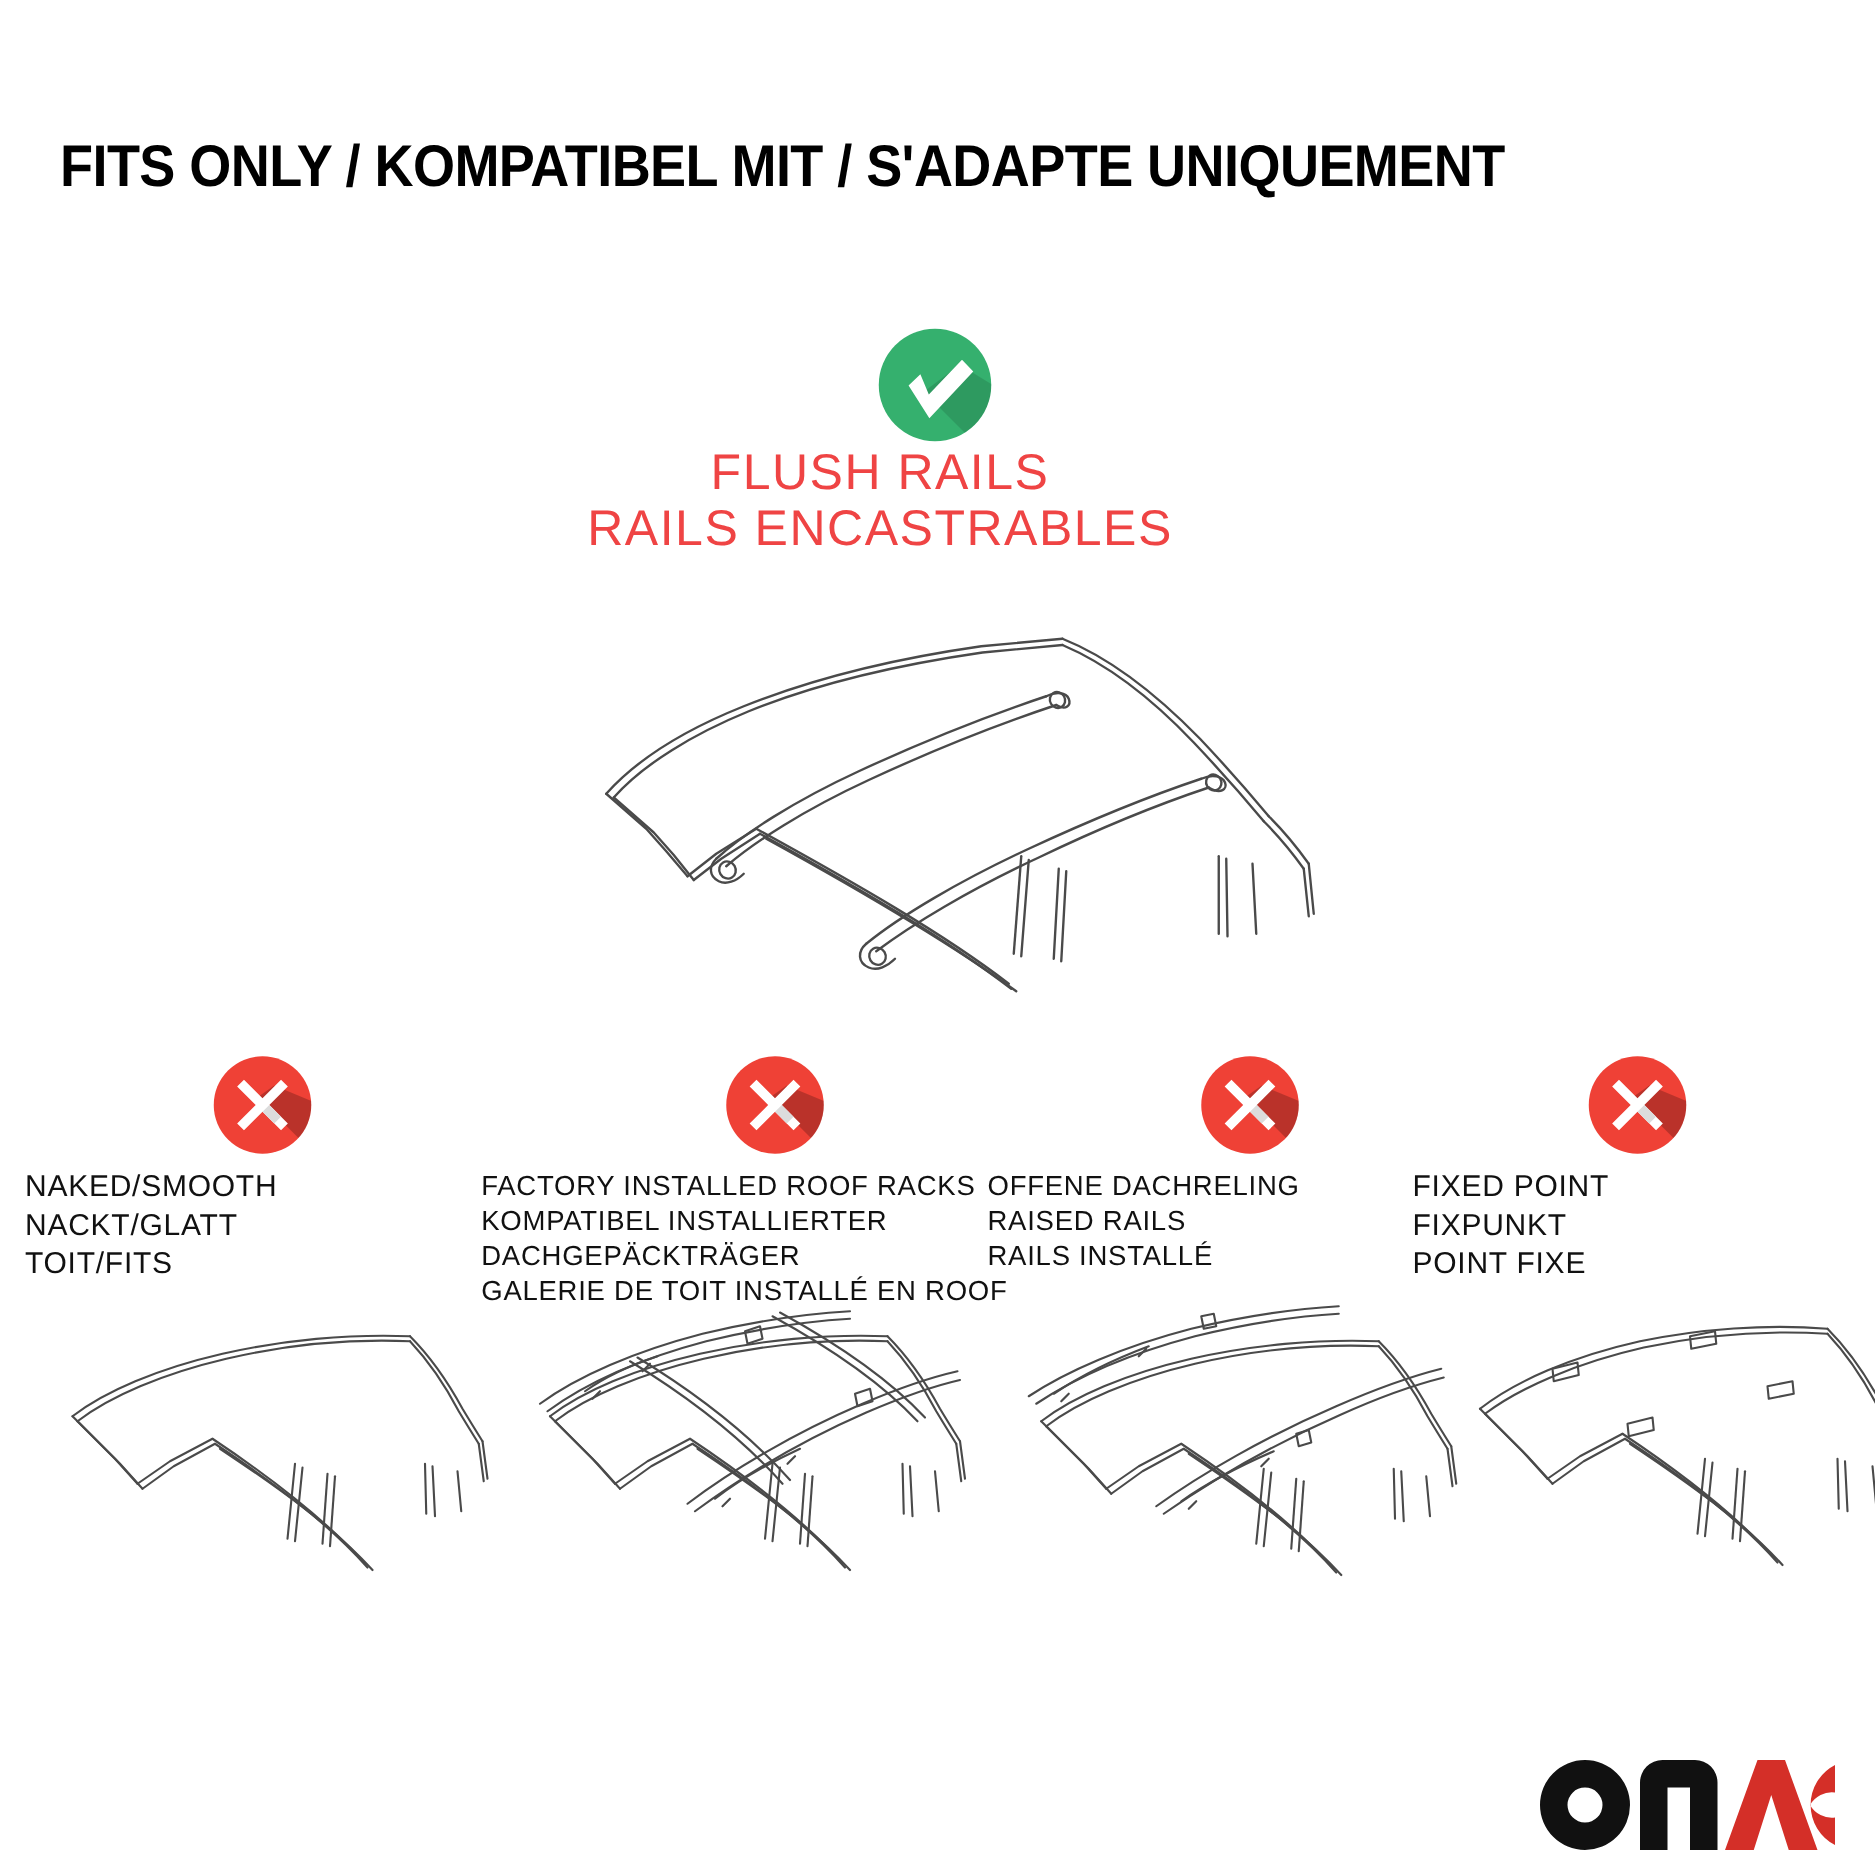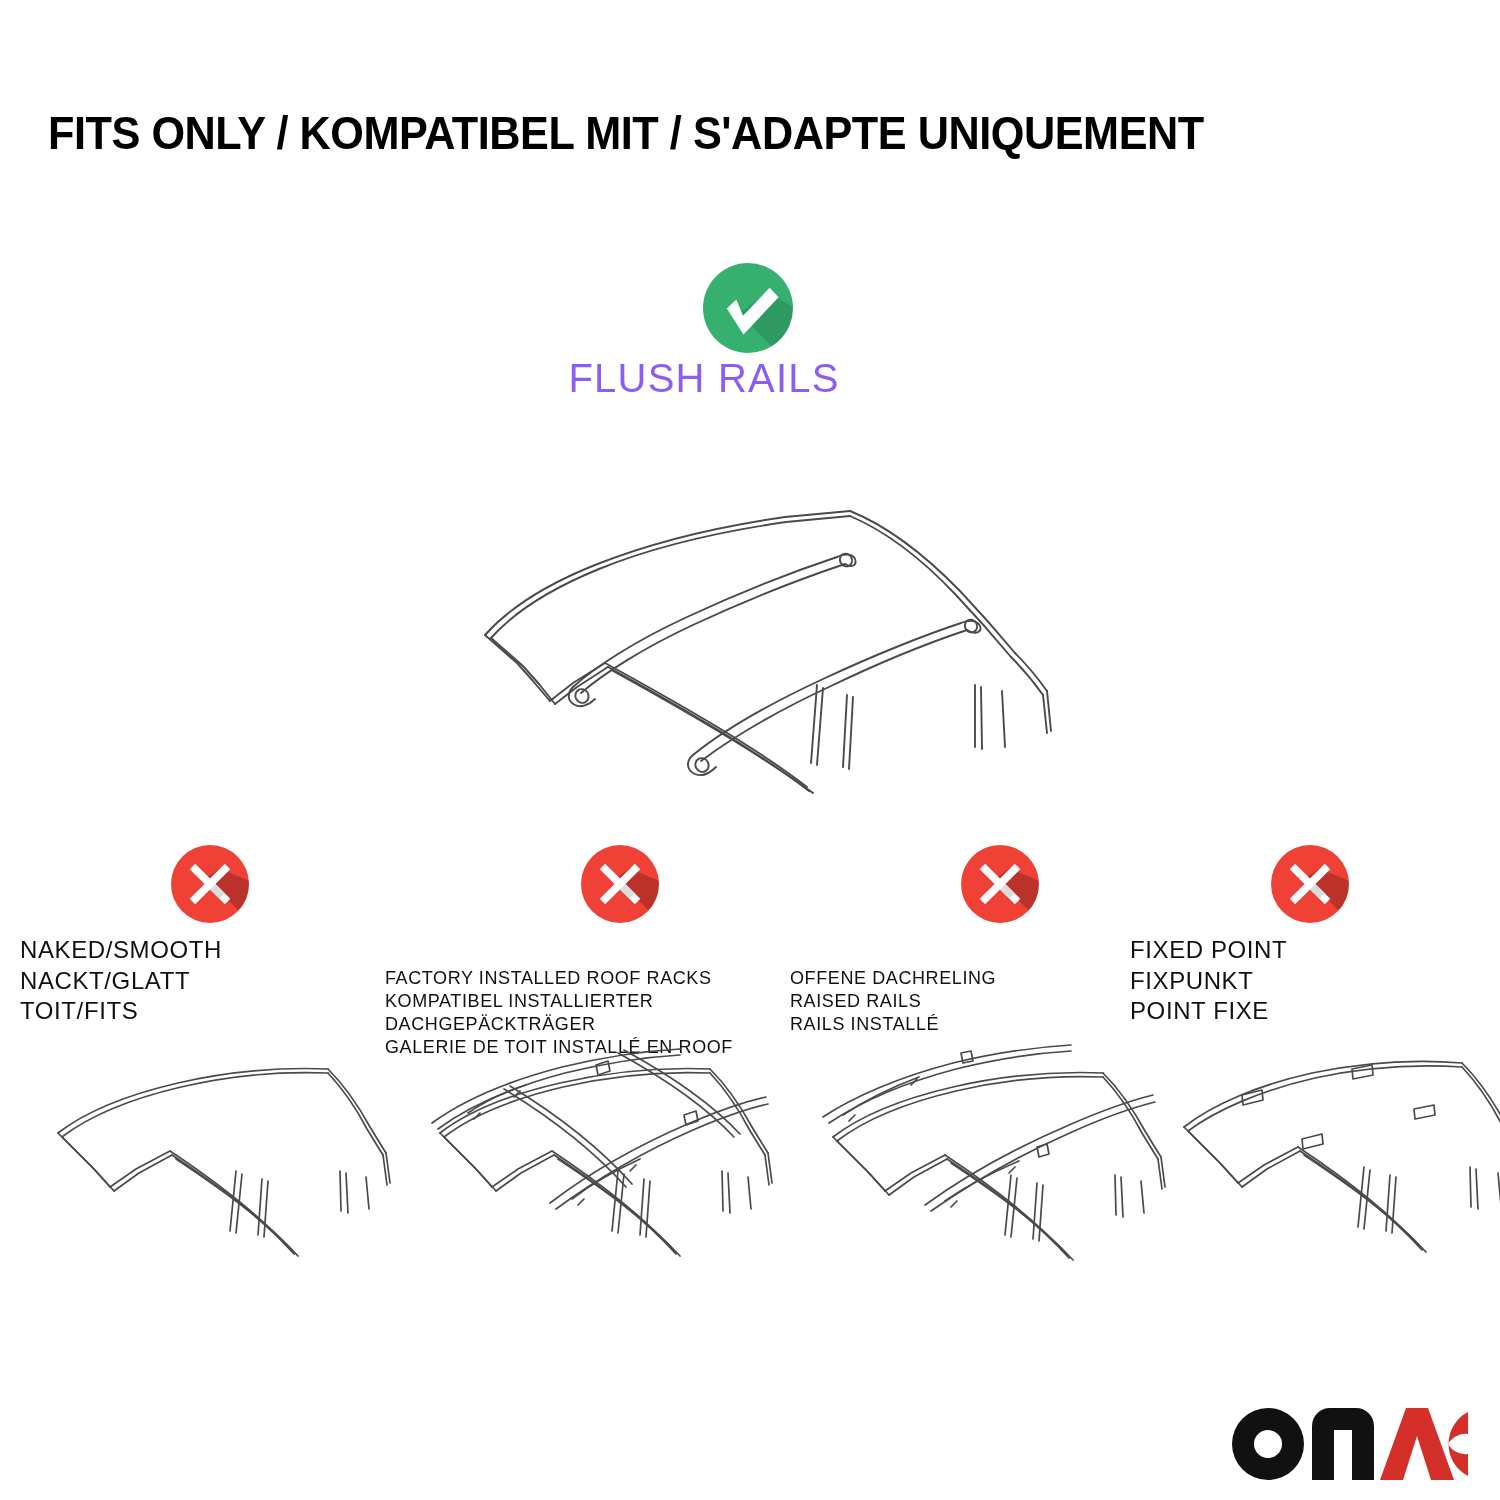--- a/index.html
+++ b/index.html
@@ -32,21 +32,21 @@
   
   .ok-badge{ left:703px; top:263px; width:90px; height:90px; }
 
   .main-title{
     position:absolute; left:0; top:356px; width:1408px;
     text-align:center;
     font-size:40px;
     font-weight:300;
     letter-spacing:1.2px;
     line-height:1.12;
-    color:#8b5cf6;
+    color:#ef4444;
   }
   .main-title div{ white-space:nowrap; }
 
   
   .roof-main{
     position:absolute; left:455px; top:495px; width:600px; height:300px;
   }
   .roof-small{ position:absolute; width:360px; height:230px; top:1055px; }
   .roof-main svg, .roof-small svg{ width:100%; height:100%; display:block; overflow:visible; }
 
@@ -56,21 +56,21 @@
   .col-label{
     position:absolute; top:90px; left:0; width:380px;
     text-align:left;
     font-size:24px;
     font-weight:300;
     line-height:1.28;
     letter-spacing:0.6px;
     color:#111;
   }
   .col-label div{ white-space:nowrap; }
-  .col-label.wide{ left:-45px; width:470px; font-size:18px;margin-top:32px; }
+  .col-label.wide{ left:-45px; width:470px; font-size:22px; }
 
   
   .logo{
     position:absolute; left:1232px; top:1408px;
     width:236px; height:72px;
   }
   .logo svg{ width:100%; height:100%; display:block; }
 </style>
 </head>
 <body>
@@ -89,20 +89,21 @@
     <circle cx="50" cy="50" r="50" fill="#35b06e"></circle>
     <g clip-path="url(#okclip)">
       <path d="M40 56 L100 116 L118 60 L72 32 Z" fill="#000" opacity="0.12"></path>
     </g>
     <path d="M26.5 50.5 L37 40.5 L44.5 58.5 L74 27.5 L84 38 L45 79.5 Z" fill="#ffffff"></path>
   </svg>
 </div>
 
 <div class="main-title">
   <div>FLUSH RAILS</div>
+  <div>RAILS ENCASTRABLES</div>
 </div>
 
 <div class="roof-main">
   <svg viewBox="0 0 600 300">
     <g fill="none" stroke="#4a4a4a" stroke-width="1.9" stroke-linecap="round" stroke-linejoin="round">
 
       <path d="M30 140 C55 112 95 88 140 70 C195 48 260 32 330 22 L395 16"></path>
       <path d="M36 143 C60 116 100 92 144 74 C198 52 262 37 331 27 L395 21"></path>
       <path d="M395 16 C430 30 466 56 505 96 C522 114 540 134 560 158"></path>
       <path d="M395 21 C428 35 463 60 500 99 C518 118 536 138 556 162"></path>

